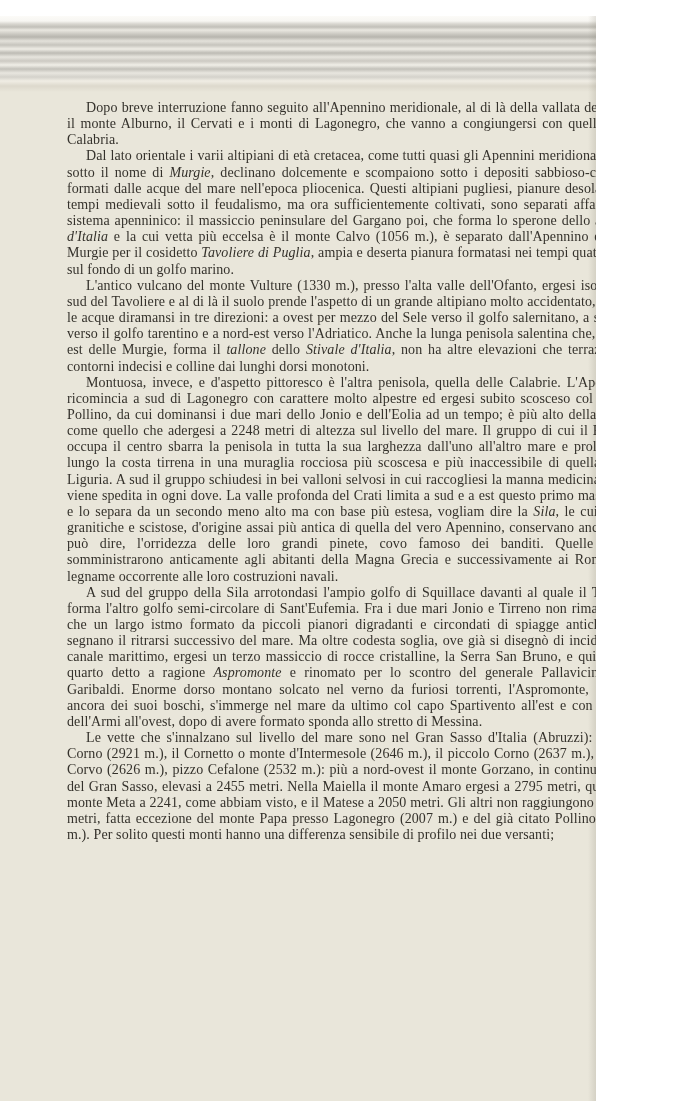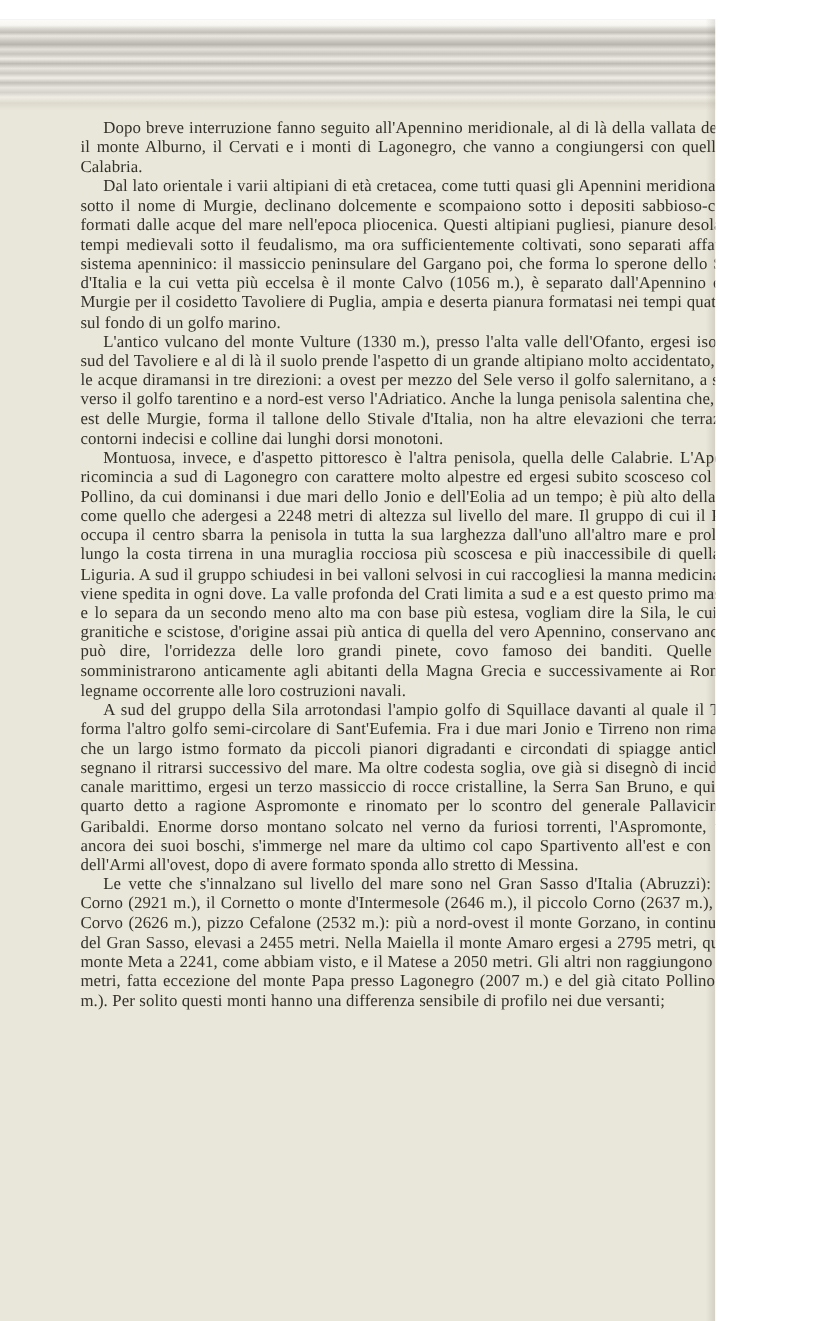--- a/index.html
+++ b/index.html
@@ -55,21 +55,21 @@
     font-size: 14px;
     line-height: 16.15px;
     text-align: justify;
     letter-spacing: 0.1px;
   }
   .para {
     margin: 0;
     text-indent: 19px;
   }
   .seg { font-style: normal; }
-  .it  { }
+  .it  { font-style: italic; }
 </style>
 </head>
 <body>
 
 <div class="page" style="background: rgb(233, 230, 218);">
   <div class="scan-artifact"></div>
   <div class="scan-edge-right"></div>
   <div class="text-block" style="color: rgb(52, 49, 43);">
       <p class="para"><span class="seg">Dopo breve interruzione fanno seguito all'Apennino meridionale, al di là della vallata del Sele, il monte Alburno, il Cervati e i monti di Lagonegro, che vanno a congiungersi con quelli della Calabria.</span></p>
       <p class="para"><span class="seg">Dal lato orientale i varii altipiani di età cretacea, come tutti quasi gli Apennini meridionali, noti sotto il nome di </span><span class="seg it">Murgie</span><span class="seg">, declinano dolcemente e scompaiono sotto i depositi sabbioso-calcarei formati dalle acque del mare nell'epoca pliocenica. Questi altipiani pugliesi, pianure desolate nei tempi medievali sotto il feudalismo, ma ora sufficientemente coltivati, sono separati affatto dal sistema apenninico: il massiccio peninsulare del Gargano poi, che forma lo sperone dello </span><span class="seg it">Stivale d'Italia</span><span class="seg"> e la cui vetta più eccelsa è il monte Calvo (1056 m.), è separato dall'Apennino e dalle Murgie per il cosidetto </span><span class="seg it">Tavoliere di Puglia</span><span class="seg">, ampia e deserta pianura formatasi nei tempi quaternarii sul fondo di un golfo marino.</span></p>

